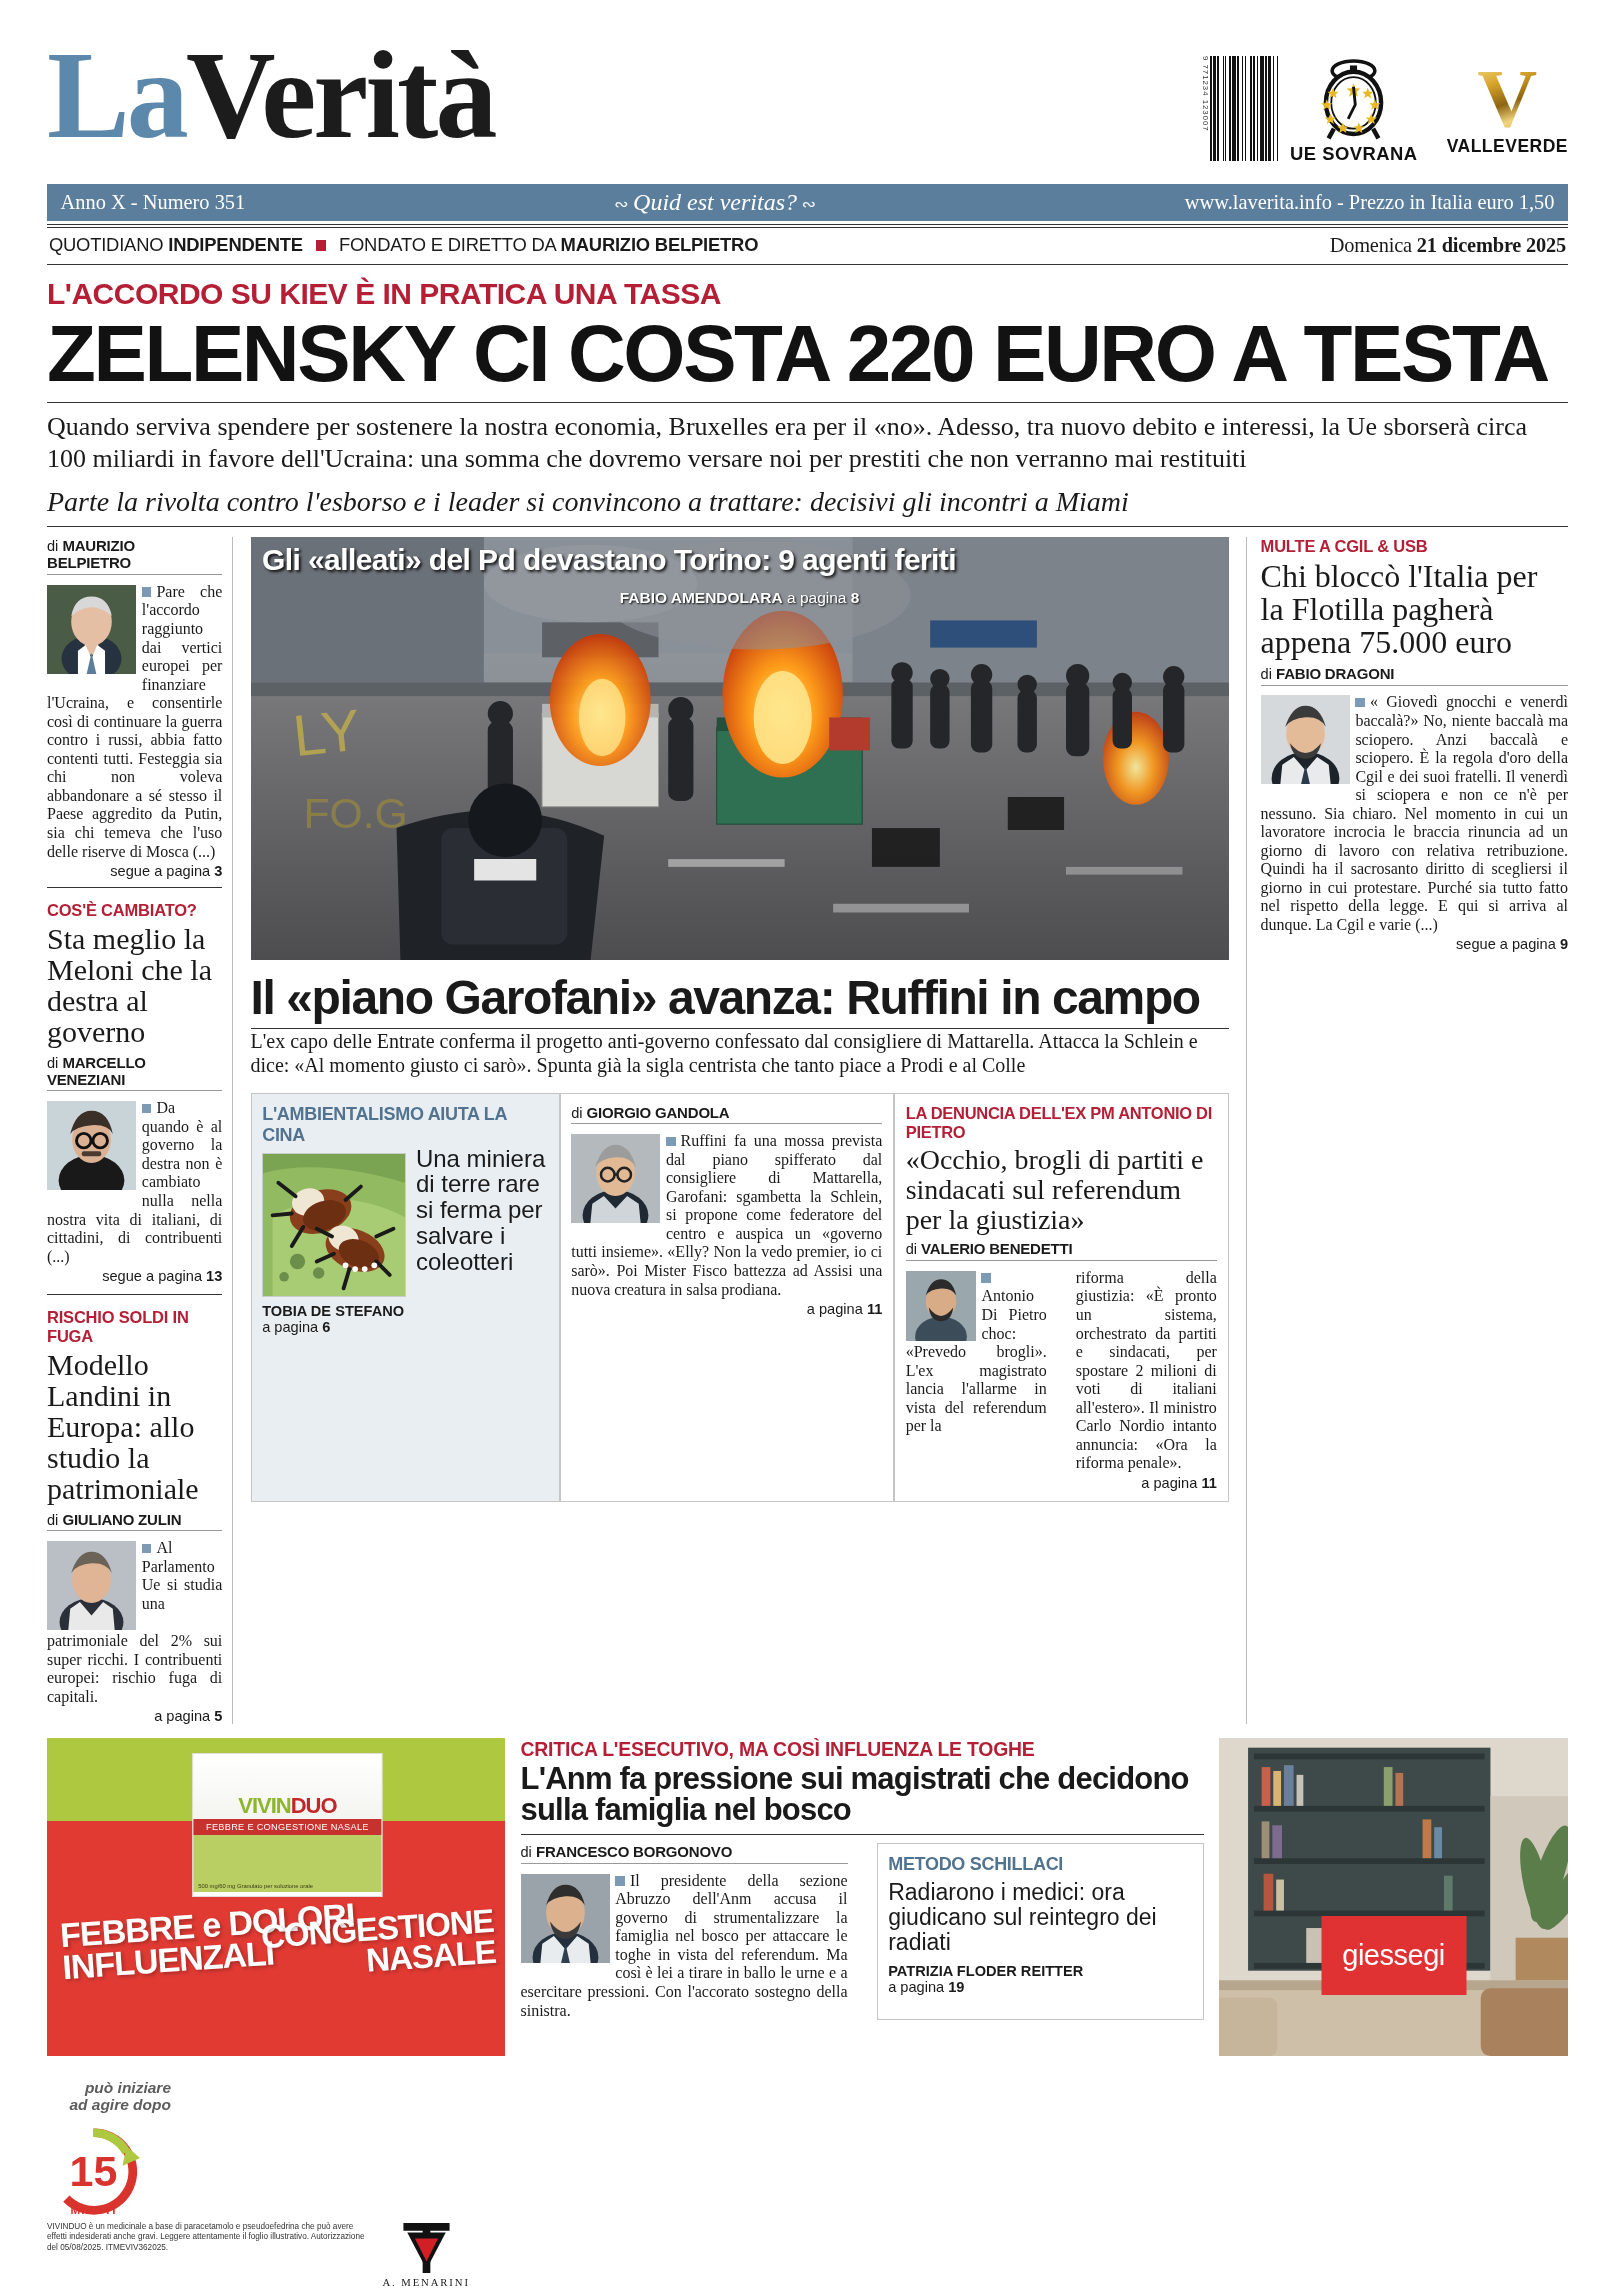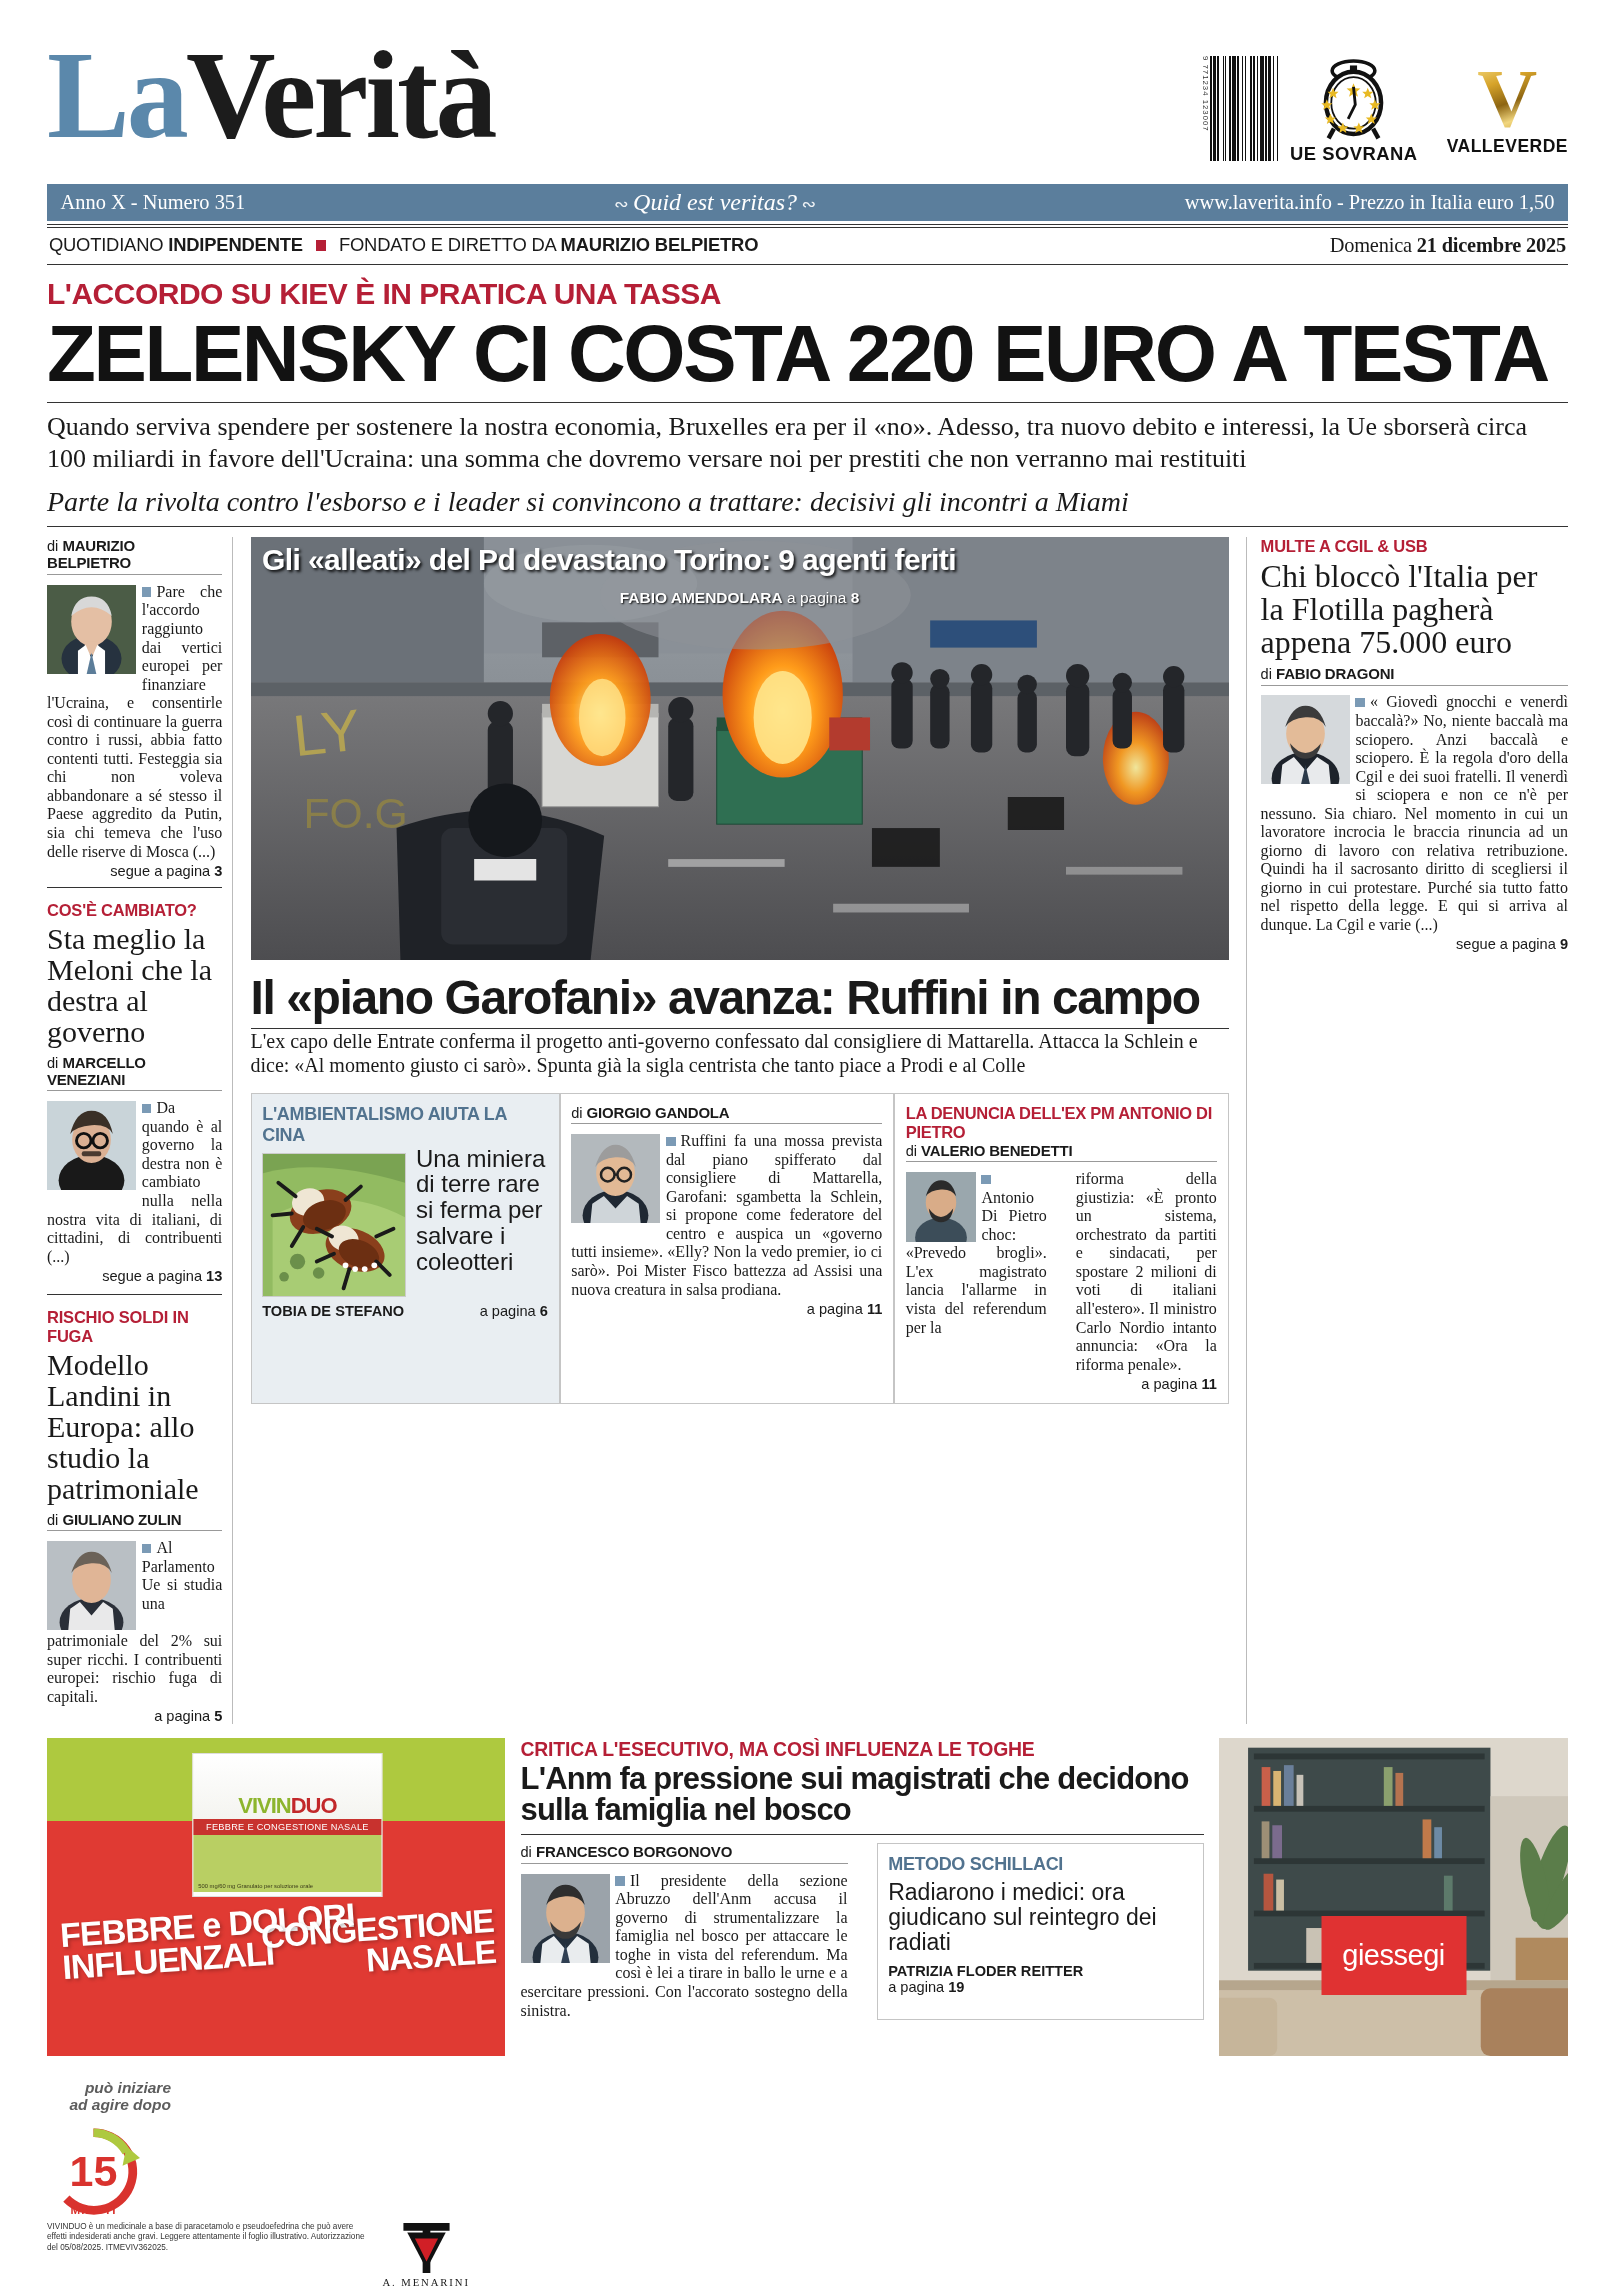--- a/index.html
+++ b/index.html
@@ -82,21 +82,21 @@
   .deck-center { font-size: 20px; line-height: 1.22; padding-bottom: 11.6px; }
 
   
   .trio { display: grid; grid-template-columns: 309px 1fr 1fr; gap: 0; margin-top: 3.9px; }
   .box { border: 1px solid #c5c5c5; padding: 9.7px 10.7px; }
   .box.tinted { background: #e9eef2; }
   .box-kicker-blue { font-family: "Liberation Sans", sans-serif; font-weight: bold; font-size: 18px; color: #52738f; letter-spacing: -0.3px; }
   .box-kicker-red { font-family: "Liberation Sans", sans-serif; font-weight: bold; font-size: 16.5px; color: #b51f36; letter-spacing: -0.3px; }
   .beetle-img { width: 144px; height: 144px; float: left; margin: 7.8px 9.7px 5.8px 0; border: 1px solid #ccc; }
   .box-hl-sans { font-family: "Liberation Sans", sans-serif; font-size: 24px; line-height: 1.08; }
-  .box-foot { display: flex; justify-content: space-between; align-items: baseline; font-family: "Liberation Sans", sans-serif; font-size: 14.6px; margin-top: 7.8px; clear: both; }
+  .box-foot { display: flex; justify-content: space-between; align-items: baseline; font-family: "Liberation Sans", sans-serif; font-size: 14.6px; margin-top: 7.8px; clear: both; flex-direction: column; }
   .box-foot .auth { font-weight: bold; }
   .box-foot .pg b { font-weight: bold; }
 
   .hl-quote { font-family: "Liberation Serif", serif; font-size: 28px; line-height: 1.06; padding: 3.9px 0 5.8px; }
 
   
   .bottom-grid { display: grid; grid-template-columns: 458px 683px 1fr; gap: 0 15.5px; margin-top: 13.6px; }
   .ad { position: relative; width: 100%; height: 318px; overflow: hidden; }
   .ad-green { position: absolute; top:0; left:0; right:0; height: 83px; background: #aec93f; }
   .ad-red { position: absolute; top: 83px; left:0; right:0; bottom:0; background: #e03a33; }
@@ -472,20 +472,21 @@
             </svg>
             <span class="bullet"></span><span>Ruffini fa una mossa prevista dal piano spifferato dal consigliere di Mattarella, Garofani: sgambetta la Schlein, si propone come federatore del centro e auspica un «governo tutti insieme». «Elly? Non la vedo premier, io ci sarò». Poi Mister Fisco battezza ad Assisi una nuova creatura in salsa prodiana.</span>
           </div>
           <div class="segue">
             <span>a pagina </span><b>11</b>
           </div>
         </div>
 
         <div class="box">
           <div class="box-kicker-red">LA DENUNCIA DELL'EX PM ANTONIO DI PIETRO</div>
+          <div class="hl-quote">«Occhio, brogli di partiti e sindacati sul referendum per la giustizia»</div>
           <div class="byline">
             <span>di </span><b>VALERIO BENEDETTI</b>
           </div>
           <div class="two-col-bottom">
             <div class="article-text">
               <svg class="portrait" style="width:70px;height:70px" viewBox="0 0 92 92">
                 <rect width="92" height="92" fill="#9aa7ad"></rect>
                 <ellipse cx="46" cy="86" rx="34" ry="26" fill="#3c4d59"></ellipse>
                 <ellipse cx="46" cy="40" rx="20" ry="23" fill="#d9ac88"></ellipse>
                 <path d="M26 32 q6-21 20-21 q15 0 20 21 q-6-10-20-9 q-14 1-20 9z" fill="#2b2b2b"></path>

